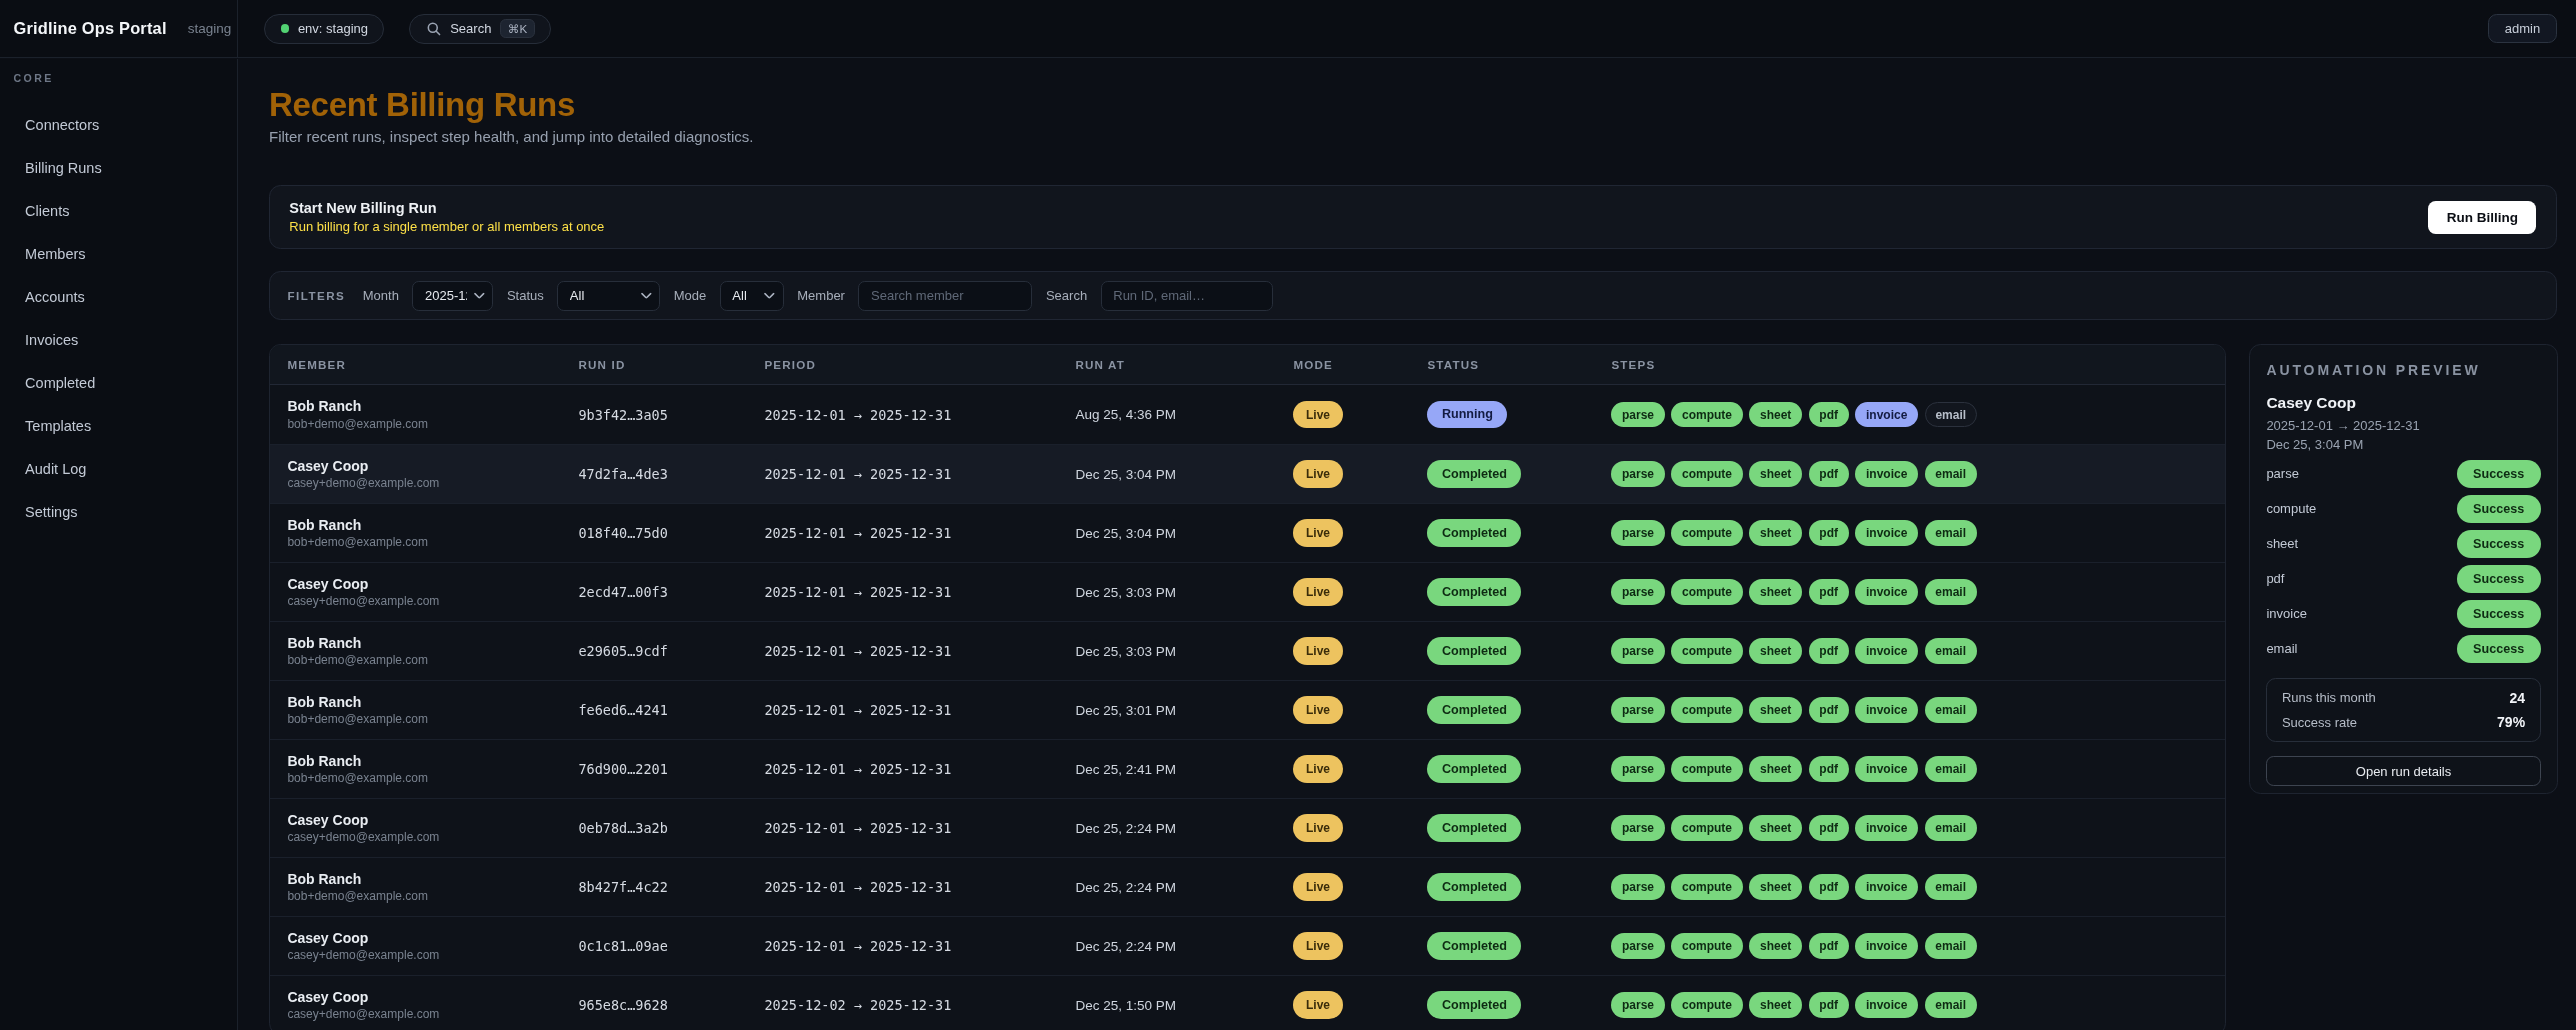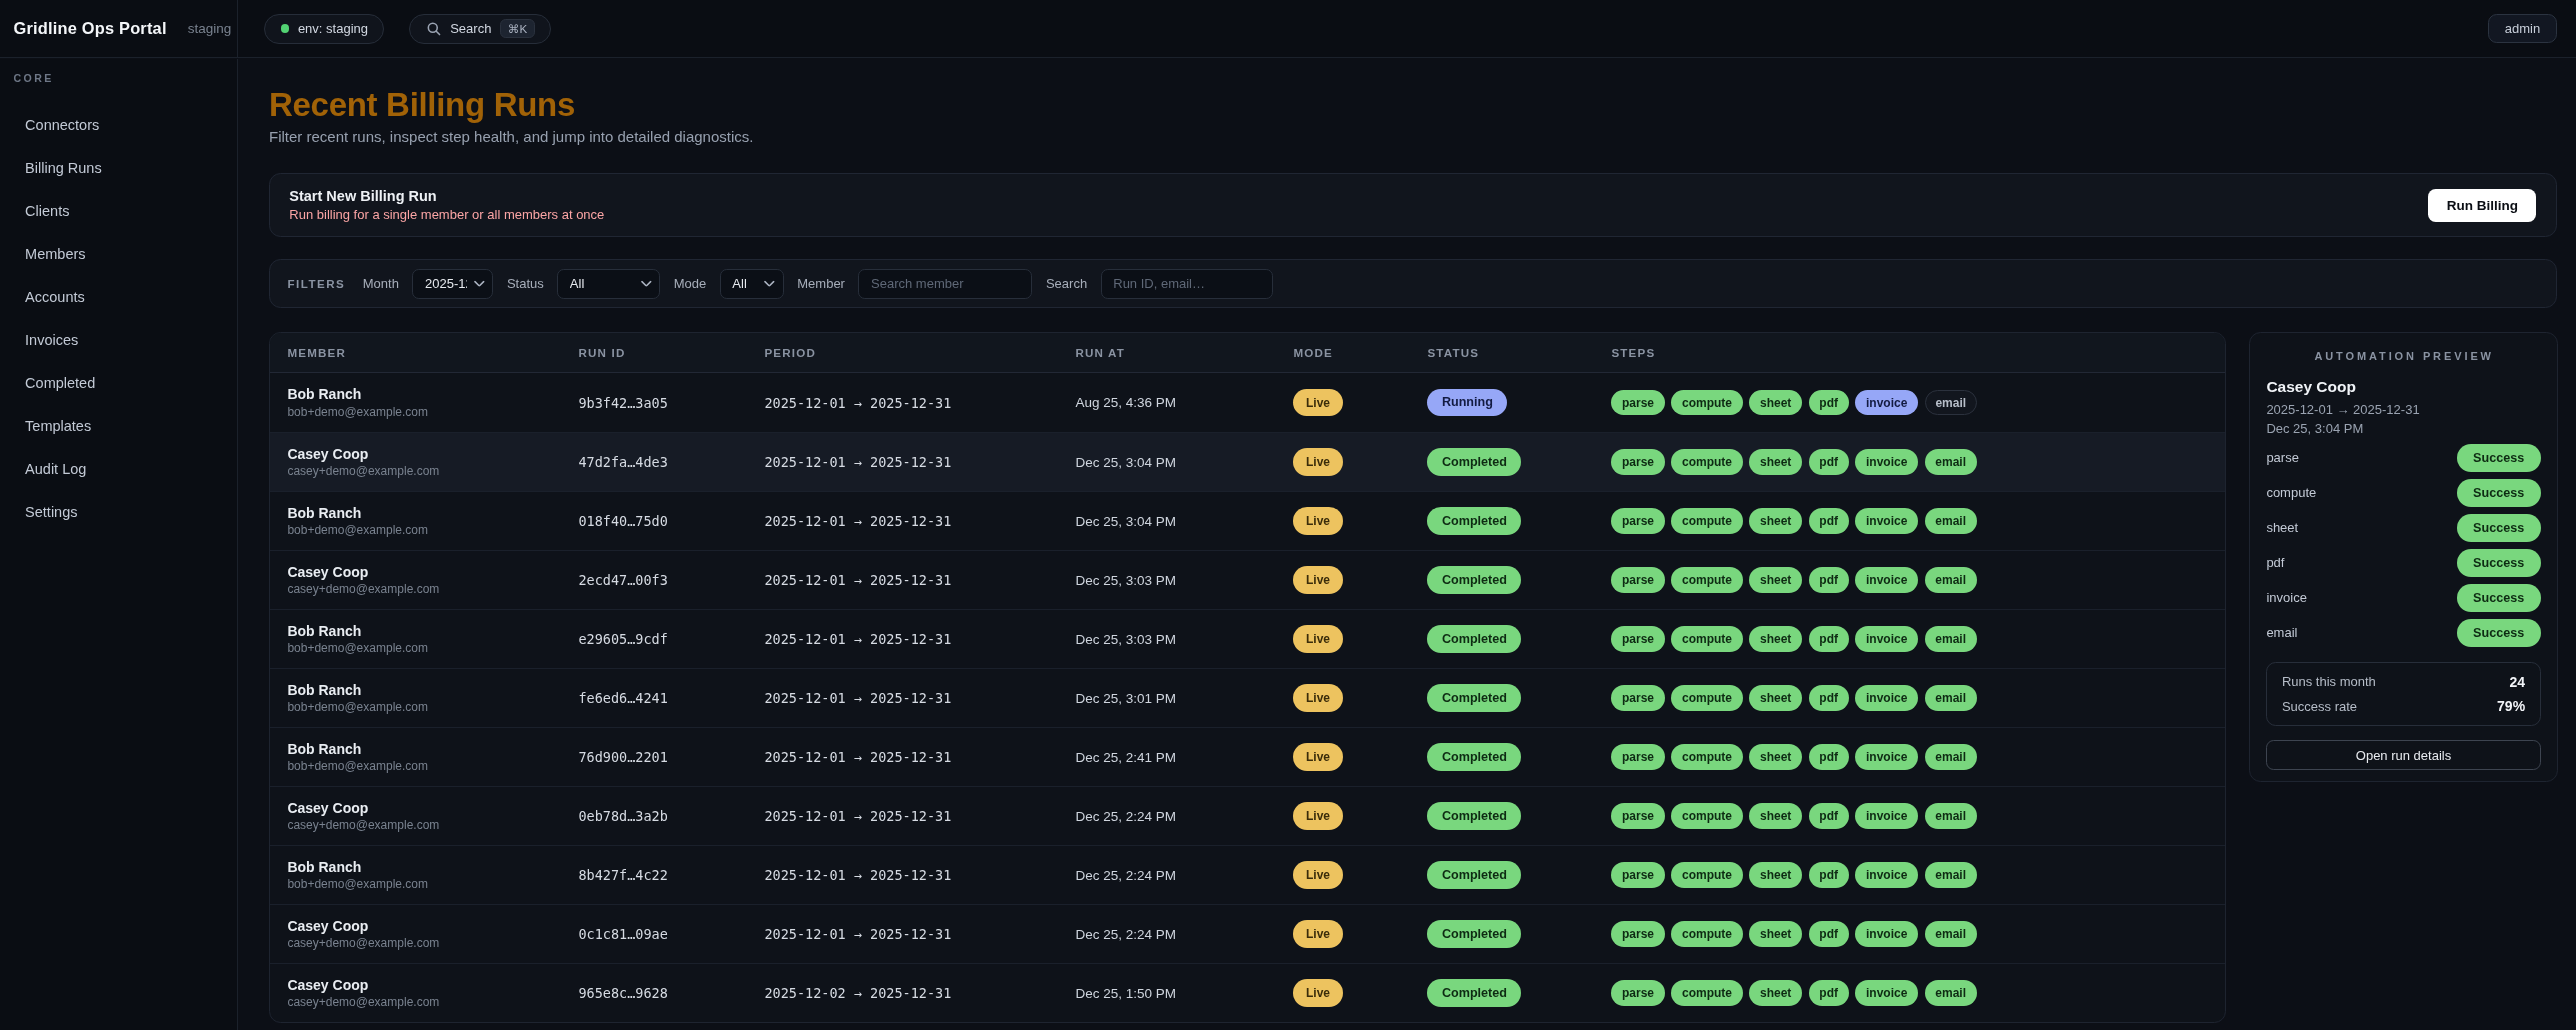--- a/index.html
+++ b/index.html
@@ -66,25 +66,25 @@
     position:absolute; left:239px; top:59px; right:0; bottom:0;
     padding:27px 19.3px 0 30px; background:#0c0f16; overflow:hidden;
   }
   h1.page-title { font-size:33px; font-weight:700; letter-spacing:-0.3px; color:#a16207; }
   .page-sub { margin-top:4px; font-size:15px; color:#97a0af; }
 
   .card {
     background:#11151d; border:1px solid #202633; border-radius:11.6px;
   }
   .start-card {
-    margin-top:28px; height:64px; padding:0 19.3px;
+    margin-top:40px; height:64px; padding:0 19.3px;
     display:flex; align-items:center; justify-content:space-between;
   }
   .start-title { font-size:14.5px; font-weight:700; color:#eef1f5; }
-  .start-sub { font-size:13px; color:#fca5a5; margin-top:3.9px; }
+  .start-sub { font-size:13px; color:#fde047; margin-top:3.9px; }
   .run-billing-btn {
     background:#ffffff; color:#0b0e14; border:none; border-radius:7.7px;
     height:33px; padding:0 18.4px; font-size:13.5px; font-weight:700;
     font-family:inherit; cursor:pointer;
   }
 
   
   .filters-card {
     margin-top:22px; height:49px; padding:0 17.4px;
     display:flex; align-items:center; gap:13.5px;
@@ -147,21 +147,21 @@
   .pill.step-ok { background:#79d77e; color:#0e2b13; }
   .pill.step-active { background:#96a7f7; color:#131b42; }
   .pill.step-pending { background:#12161e; border:1px solid #2b313d; color:#b7bec9; padding:5.8px 9.7px; }
 
   
   .preview-panel {
     width:309px; flex:0 0 309px; height:450px;
     background:#0e1219; border:1px solid #1e2430; border-radius:11.6px;
     padding:17.4px 16.4px 14.5px 16.4px;
   }
-  .pv-label { font-size:11px; font-weight:700; letter-spacing:2.9px; color:#8a93a2;margin-left:48px; }
+  .pv-label { font-size:14px; font-weight:700; letter-spacing:2.9px; color:#8a93a2; }
   .pv-name { margin-top:15.5px; font-size:15.5px; font-weight:700; color:#f0f3f7; }
   .pv-period { margin-top:5.8px; font-size:13px; color:#9aa3b1; }
   .pv-date { margin-top:4.8px; font-size:13px; color:#9aa3b1; }
   .pv-steps { margin-top:3.9px; }
   .pv-step-row { height:35px; display:flex; align-items:center; justify-content:space-between; }
   .pv-step-label { font-size:13px; color:#c3cad6; }
   .pill.success { background:#79d77e; color:#0e2b13; font-size:12.6px; font-weight:600; padding:7.7px 16.4px; }
   .pv-stats {
     margin-top:11.6px; border:1px solid #272e3a; border-radius:9.7px;
     padding:10.6px 14.5px; display:flex; flex-direction:column; gap:8.7px;

